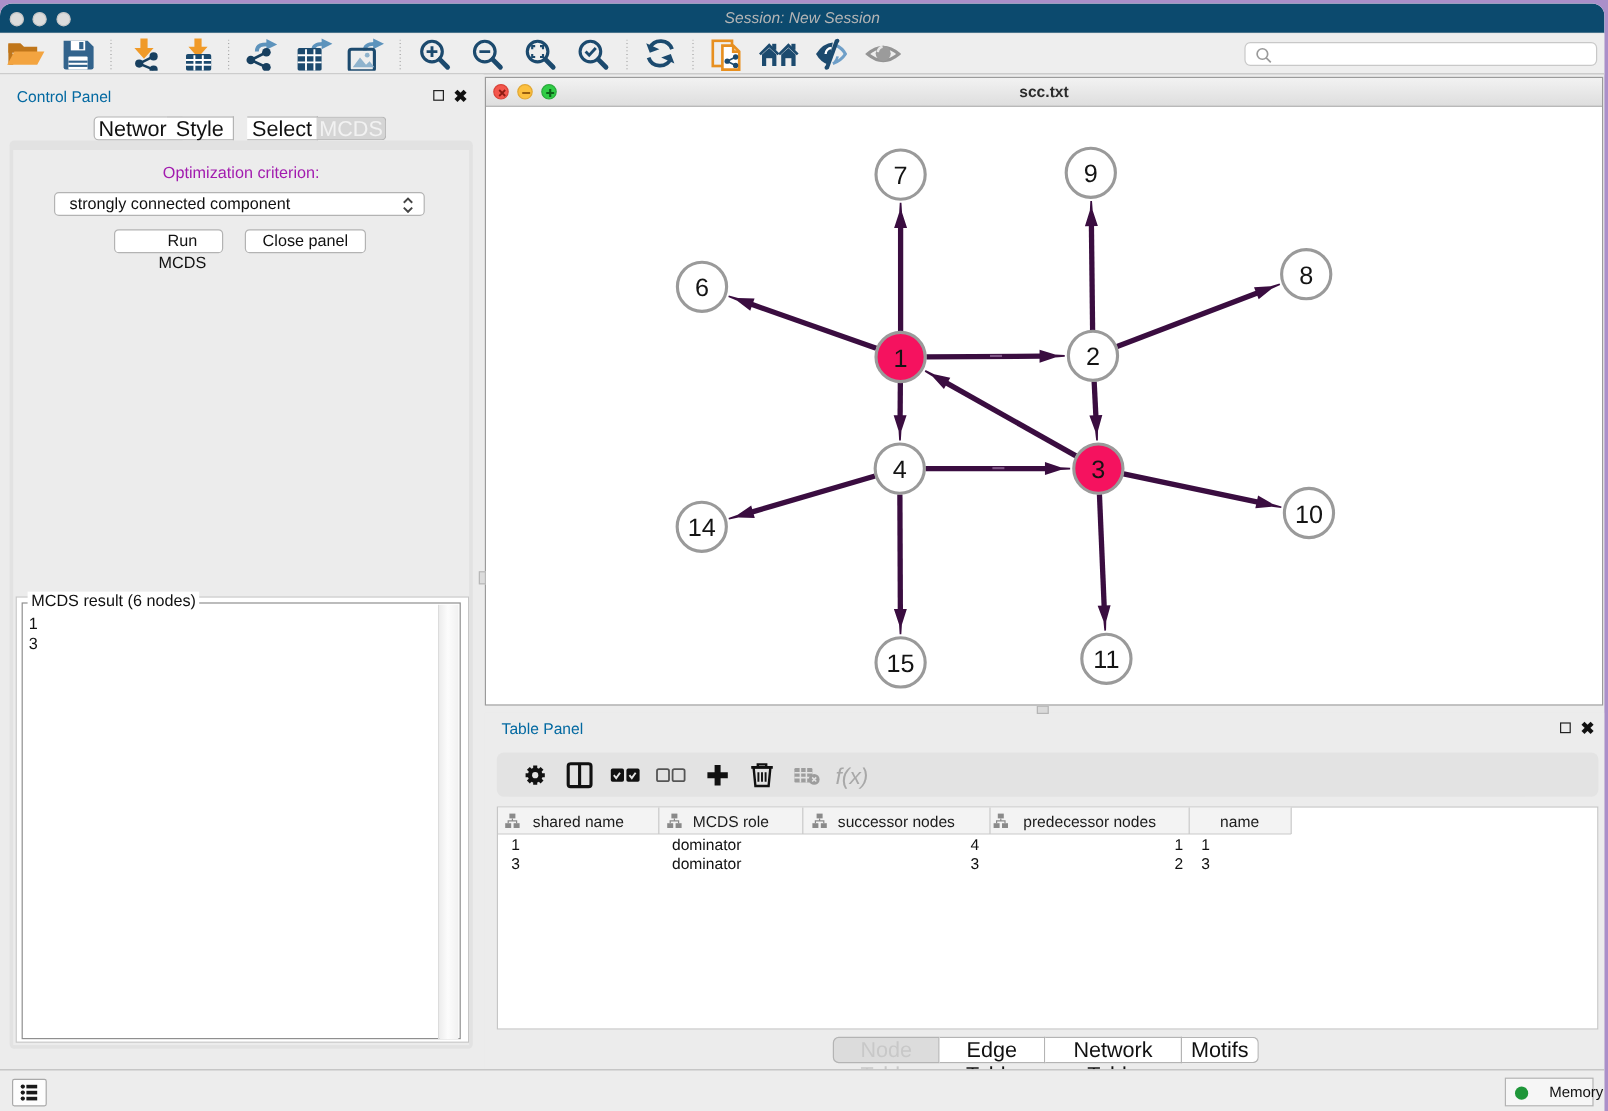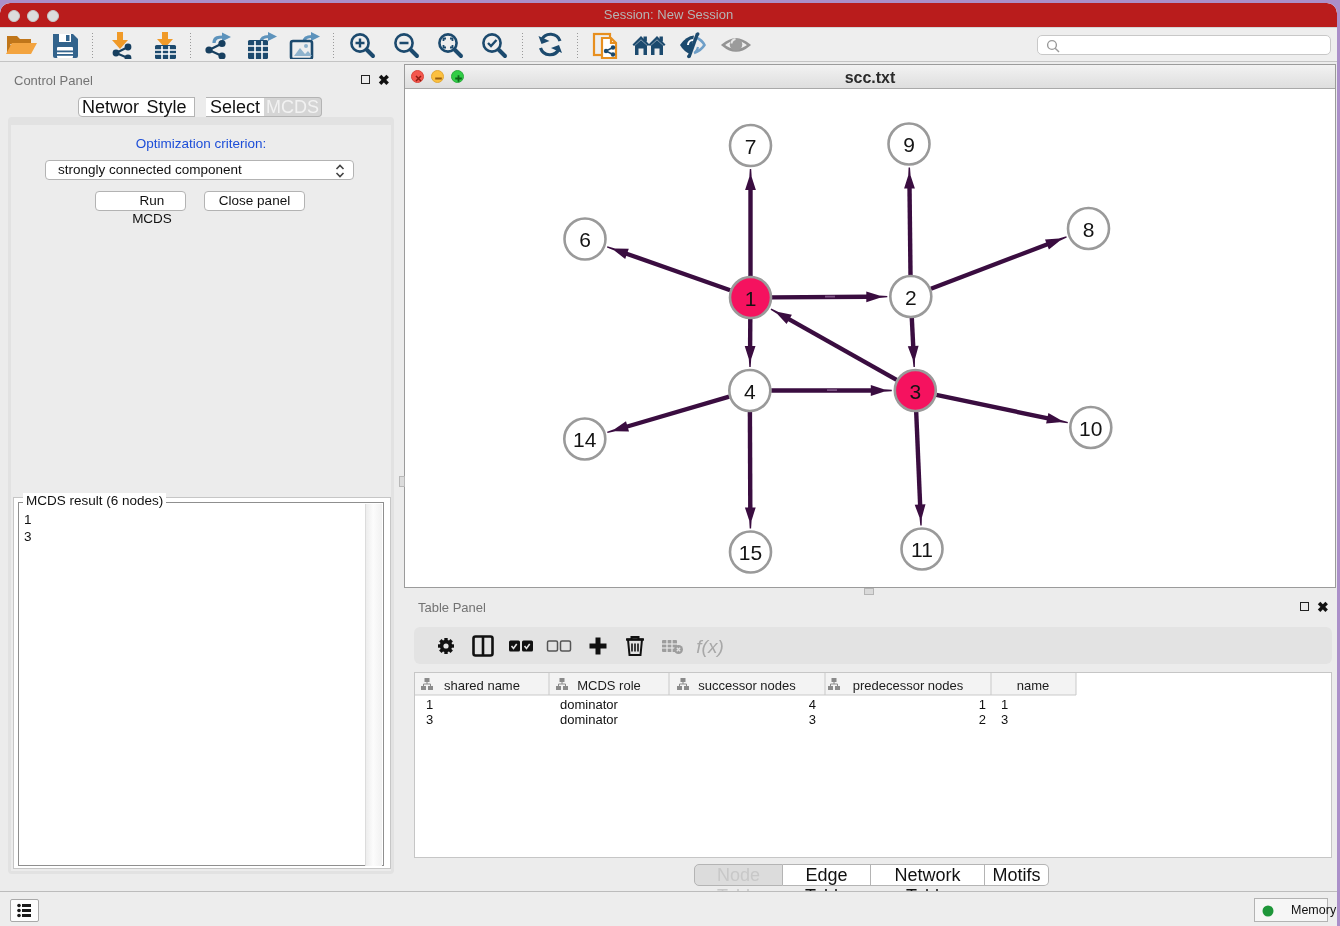--- a/index.html
+++ b/index.html
@@ -3,37 +3,37 @@
 <meta charset="utf-8">
 <style>
   * { margin:0; padding:0; box-sizing:border-box; }
   html,body { width:1340px; height:926px; overflow:hidden; }
   body { background:#ab8fc9; font-family:"Liberation Sans",sans-serif; position:relative; }
   .abs { position:absolute; }
   #win { position:absolute; left:0; top:3px; width:1337px; height:923px;
          background:#ececec; border-radius:10px 10px 0 0; overflow:hidden; }
   
   #titlebar { position:absolute; left:0; top:0; width:1337px; height:25px;
-              background:#b91c1c; border-bottom:1px solid #d4d4d4; border-radius:10px 10px 0 0; }
+              background:#0c4a6e; border-bottom:1px solid #d4d4d4; border-radius:10px 10px 0 0;font-style:italic; }
   .tl { position:absolute; top:7px; width:12px; height:12px; border-radius:50%;
         background:#dcdcdc; border:1px solid #c6c6c6; }
   #wtitle { position:absolute; top:4px; left:0; width:1337px; text-align:center;
             font-size:13px; color:#b5b5b5; }
   
   #toolbar { position:absolute; left:0; top:25px; width:1337px; height:34px;
              background:#eeeeee; border-bottom:1px solid #c4c4c4; }
   .tsep { position:absolute; top:5px; height:26px; width:1px;
           background-image:linear-gradient(#9a9a9a 33%, rgba(0,0,0,0) 0%);
           background-size:1px 3px; }
   .ticon { position:absolute; top:3px; }
   #search { position:absolute; left:1037px; top:7px; width:294px; height:20px;
             background:#fff; border:1px solid #c8c8c8; border-radius:5px; }
   
   #cpanel { position:absolute; left:0; top:59px; width:403px; height:829px; background:#ececec; }
-  .ptitle { font-size:13px; color:#737373; }
+  .ptitle { font-size:13px; color:#0369a1; }
   .flbtn { position:absolute; width:9px; height:9px; border:1.6px solid #222; background:transparent; }
   .clbtn { position:absolute; font-size:14px; font-weight:bold; color:#111; line-height:12px; }
   .tab { position:absolute; top:0; height:20px; background:#fff; border:1px solid #b4b4b4;
          font-size:18px; color:#111; text-align:center; line-height:19px; }
   .gbtn { position:absolute; background:#fff; border:1px solid #b3b3b3; border-radius:4px;
           font-size:13.5px; color:#111; text-align:center; line-height:18px; }
   
   #netwin { position:absolute; left:404px; top:61px; width:932px; height:524px;
             border:1px solid #9b9b9b; background:#fff; }
   #nettitle { position:absolute; left:0; top:0; width:930px; height:24px;
@@ -212,21 +212,21 @@
   <div id="cpanel">
     <div class="abs ptitle" style="left:14px; top:11px;">Control Panel</div>
     <div class="flbtn" style="left:361px; top:13px;"></div>
     <div class="clbtn" style="left:378px; top:12px;">✖</div>
     <div class="tab" style="left:78px; top:35px; width:74px; border-radius:4px 0 0 4px;">Network</div>
     <div class="tab" style="left:139px; top:35px; width:56px; border-left:none;">Style</div>
     <div class="tab" style="left:206px; top:35px; width:59px; border-left:none;">Select</div>
     <div class="tab" style="left:264px; top:35px; width:58px; border-left:none; border-radius:0 4px 4px 0; background:#d5d5d5; color:#f2f2f2;">MCDS</div>
     <div class="abs" style="left:8px; top:55px; width:386px; height:757px; background:#e2e2e2; border-radius:4px;"></div>
     <div class="abs" style="left:11px; top:63px; width:380px; height:746px; background:#ececec;"></div>
-    <div class="abs" style="left:8px; top:74px; width:386px; text-align:center; font-size:13.5px; color:#1d4ed8;">Optimization criterion:</div>
+    <div class="abs" style="left:8px; top:74px; width:386px; text-align:center; font-size:13.5px; color:#a21caf;">Optimization criterion:</div>
     <div class="abs" style="left:45px; top:98px; width:309px; height:20px; background:#fff; border:1px solid #b3b3b3; border-radius:4px; font-size:13.5px; color:#111; line-height:18px; padding-left:12px;">strongly connected component
       <svg style="position:absolute; right:8px; top:3px;" width="10" height="14" viewBox="0 0 10 14">
         <path d="M1.5 5 L5 1.5 L8.5 5" fill="none" stroke="#444" stroke-width="1.6"></path>
         <path d="M1.5 9 L5 12.5 L8.5 9" fill="none" stroke="#444" stroke-width="1.6"></path>
       </svg>
     </div>
     <div class="gbtn" style="left:95px; top:129px; width:91px; height:20px;padding-left:23px;">Run MCDS</div>
     <div class="gbtn" style="left:204px; top:129px; width:101px; height:20px;">Close panel</div>
     <div class="abs" style="left:13px; top:435px; width:378px; height:372px; background:#fff; border:1px solid #c6c6c6;"></div>
     <div class="abs" style="left:18px; top:440px; width:366px; height:364px; border:1px solid #8f8f8f;">
@@ -239,21 +239,21 @@
     <div id="nettitle">
       <div class="light" style="left:6px; background:#f4574d; border:0.5px solid #da453b;"><svg width="13" height="13" viewBox="0 0 13 13">
             <path d="M4 4 l5 5 M9 4 l-5 5" stroke="#8e1b12" stroke-width="1.5"></path>
           </svg></div>
       <div class="light" style="left:26px; background:#fcc03f; border:0.5px solid #e2a835;"><svg width="13" height="13" viewBox="0 0 13 13">
             <path d="M3.2 6.5 h6.6" stroke="#985e0f" stroke-width="1.8"></path>
           </svg></div>
       <div class="light" style="left:46px; background:#30cd46; border:0.5px solid #2cab3e;"><svg width="13" height="13" viewBox="0 0 13 13">
             <path d="M3.2 6.5 h6.6 M6.5 3.2 v6.6" stroke="#0d641a" stroke-width="1.8"></path>
           </svg></div>
-      <div style="position:absolute; left:0; top:4px; width:930px; text-align:center; font-size:16px; font-weight:bold; color:#2b2b2b;">scc.txt</div>
+      <div style="position:absolute; left:0; top:4px; width:930px; text-align:center; font-size:13px; font-weight:bold; color:#2b2b2b;">scc.txt</div>
     </div>
     <svg style="position:absolute; left:0; top:23px;" width="930" height="503" viewBox="0 0 930 503">
       <g stroke="#3a0d40" stroke-width="4.4">
         <line x1="345.5" y1="188.0" x2="345.5" y2="100.0"></line>
         <line x1="325.2" y1="202.3" x2="220.1" y2="165.2"></line>
         <line x1="367.0" y1="209.4" x2="463.3" y2="208.8"></line>
         <line x1="345.3" y1="231.0" x2="345.1" y2="260.0"></line>
         <line x1="505.5" y1="187.0" x2="504.5" y2="98.5"></line>
         <line x1="525.9" y1="200.8" x2="643.8" y2="155.7"></line>
         <line x1="506.8" y1="230.0" x2="508.3" y2="260.0"></line>

